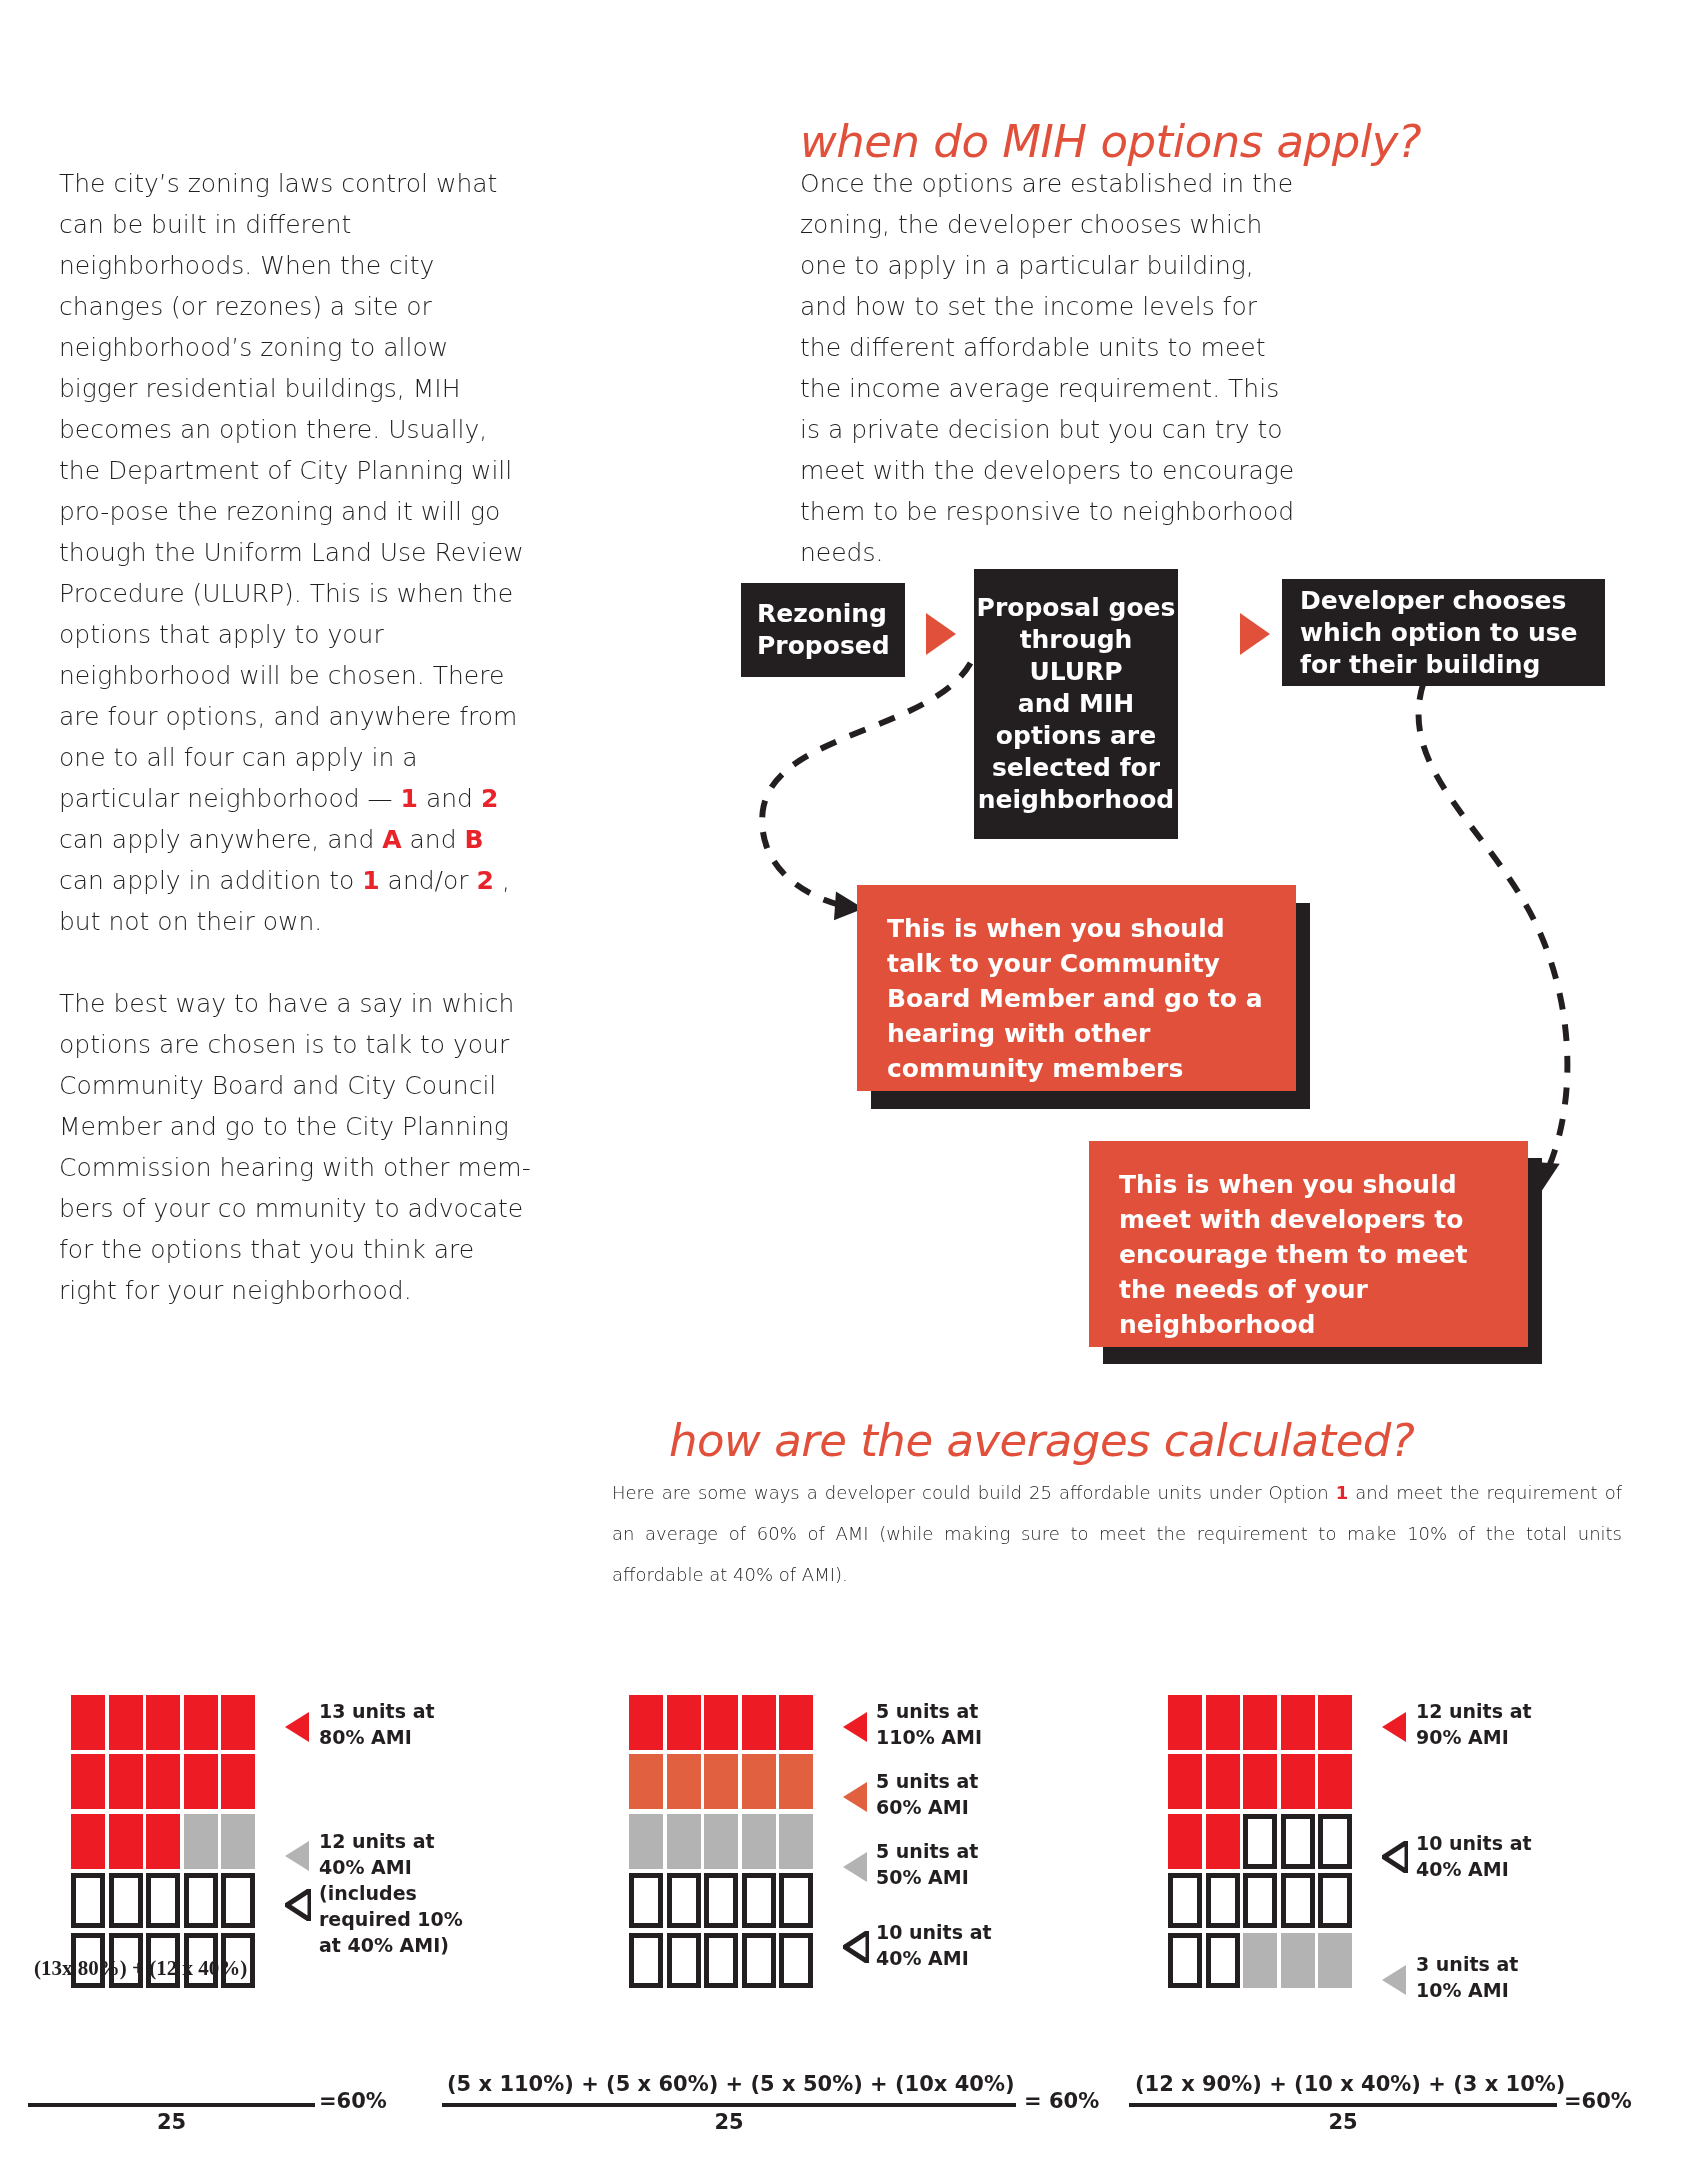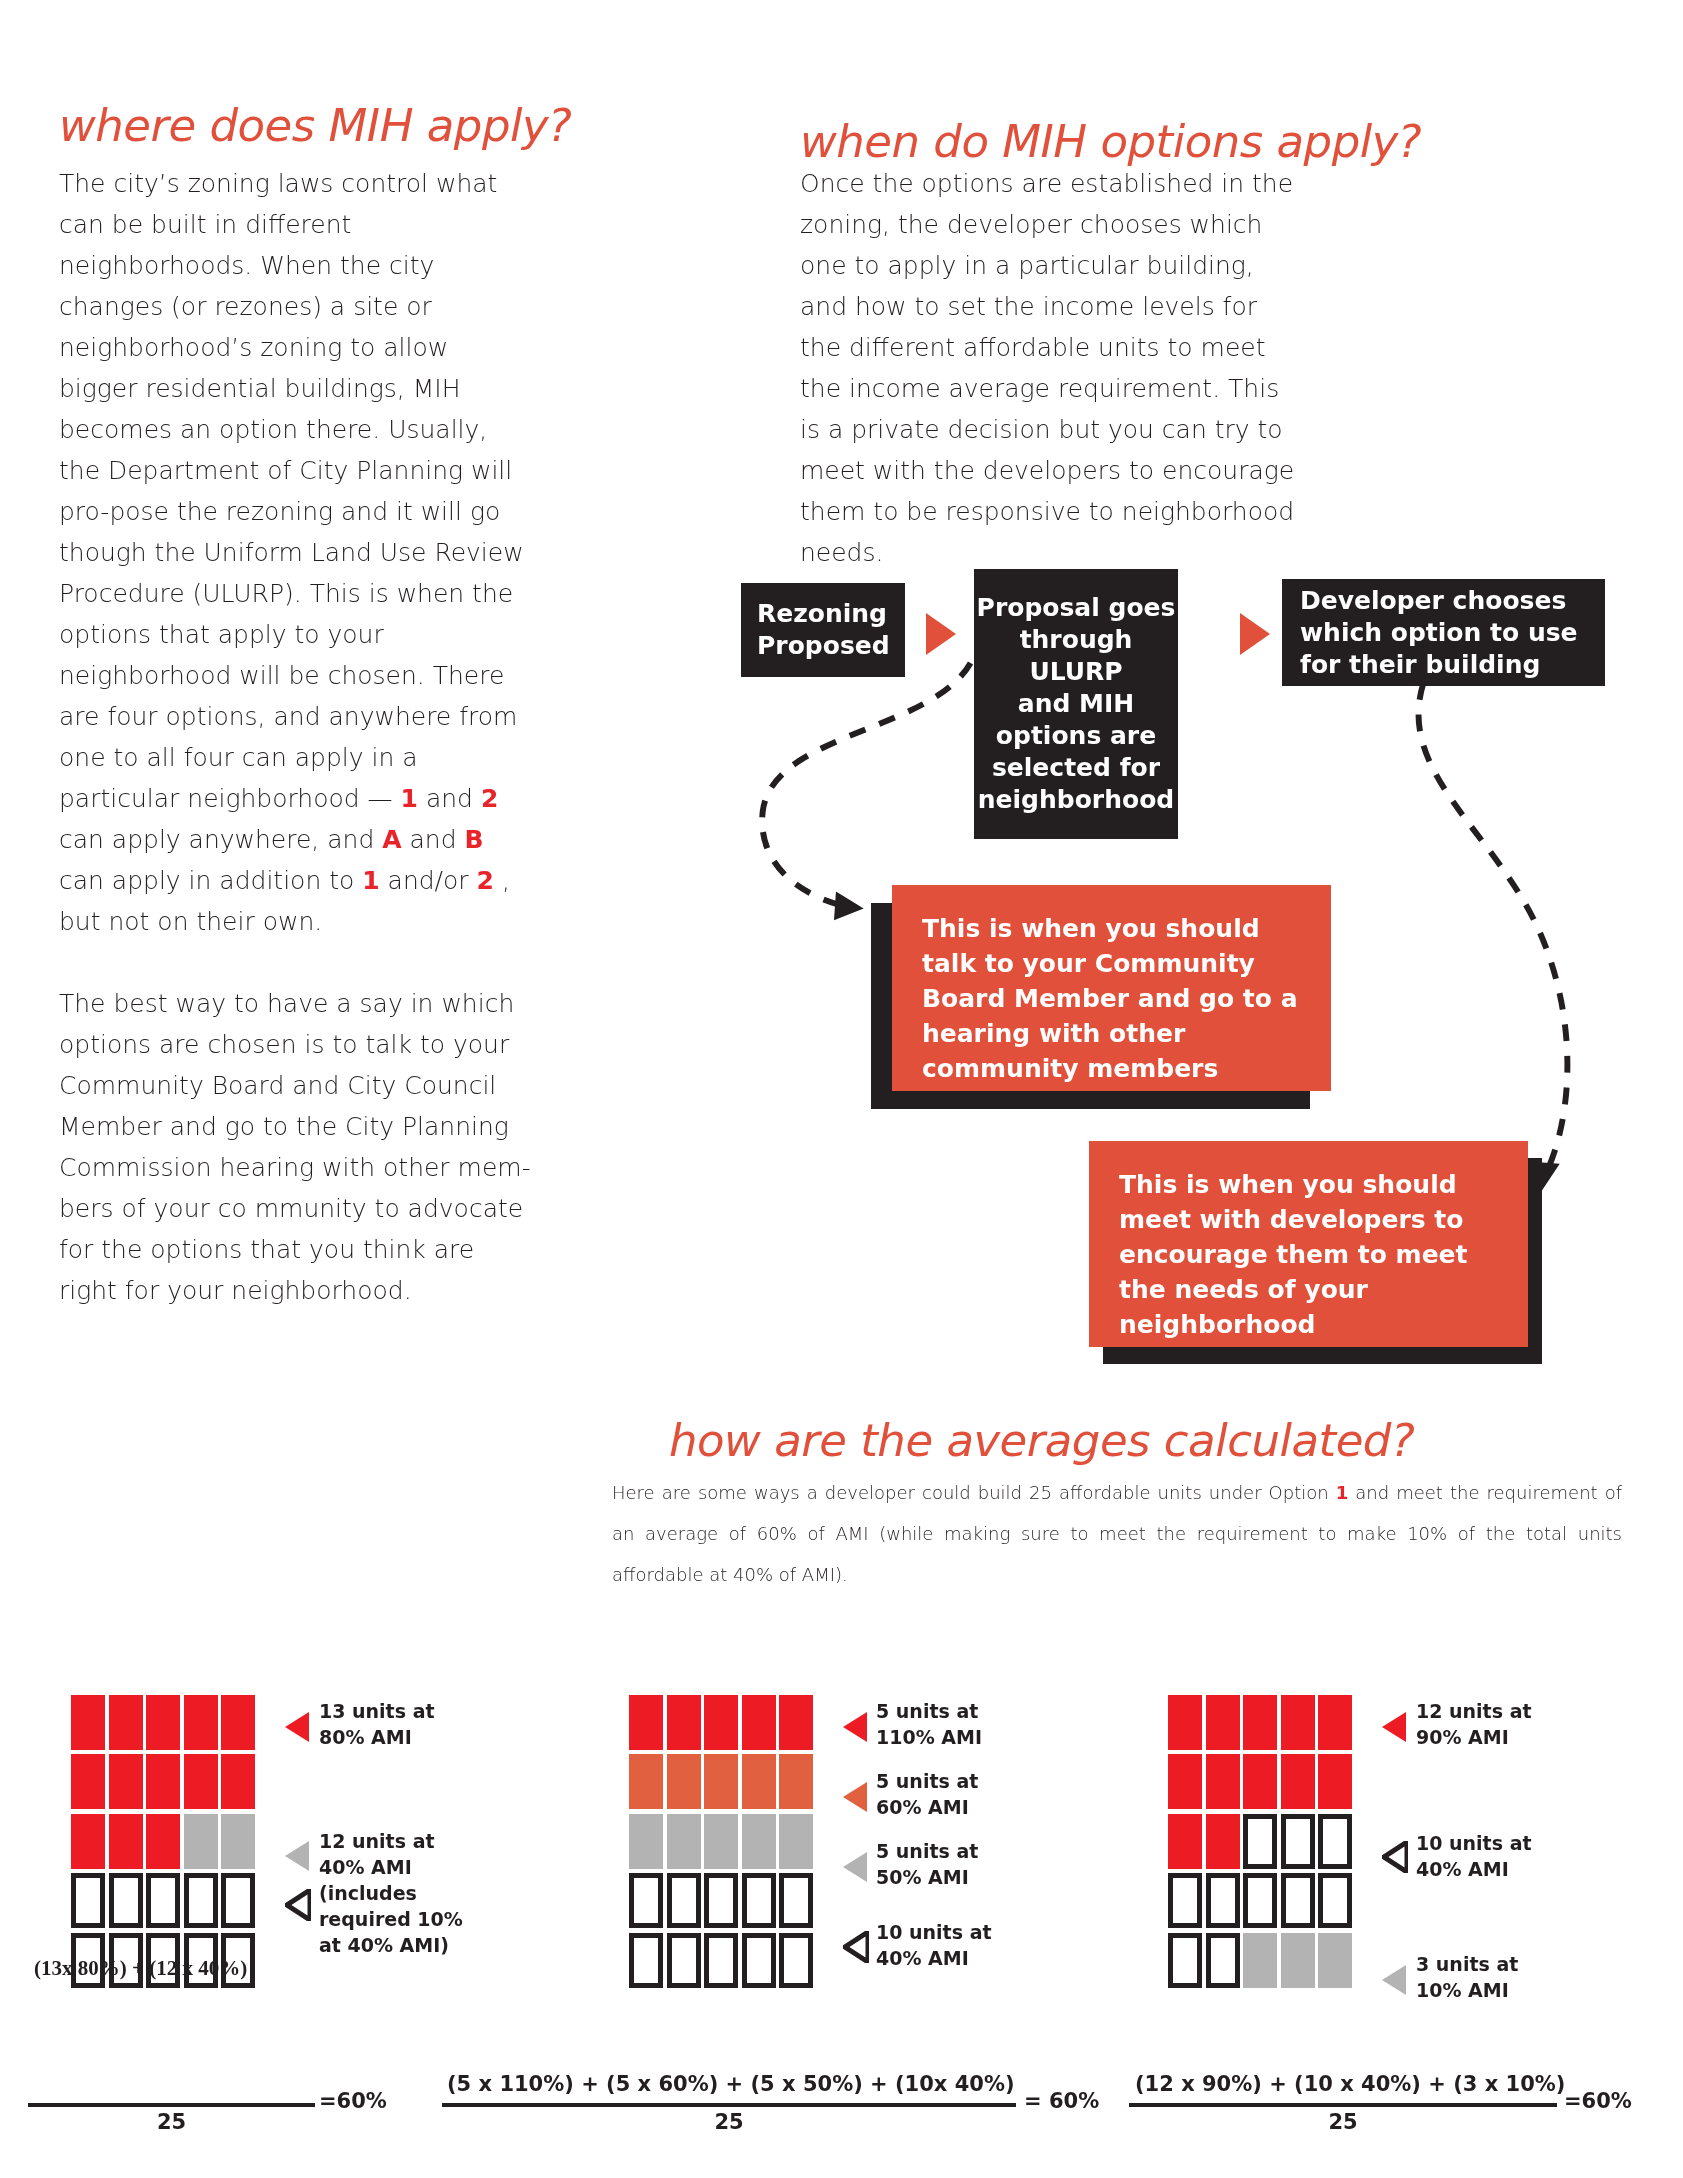--- a/index.html
+++ b/index.html
@@ -128,21 +128,20 @@
     color:#231f20;
     font-weight:300;
     text-align:justify;
   }
 </style>
 </head>
 <body>
 
 <div class="page">
 
-  <div class="head" style="left:59px;top:99px;">where does MIH apply?</div>
 
   <div class="body-col" style="left:59px;top:163px;width:475px;">
     <p>
       <span>The city’s zoning laws control what can be built in different neighborhoods. When the city changes (or rezones) a site or neighborhood’s zoning to allow bigger residential buildings, MIH becomes an option there. Usually, the Department of City Planning will pro-pose the rezoning and it will go though the Uniform Land Use Review Procedure (ULURP). This is when the options that apply to your neighborhood will be chosen. There are four options, and anywhere from one to all four can apply in a particular neighborhood — </span><span class="rc">1</span><span> and </span><span class="rc">2</span><span> can apply anywhere, and </span><span class="rc">A</span><span> and </span><span class="rc">B</span><span> can apply in addition to </span><span class="rc">1</span><span> and/or </span><span class="rc">2</span><span> , but not on their own.</span>
     </p>
     <p>The best way to have a say in which options are chosen is to talk to your Community Board and City Council Member and go to the City Planning Commission hearing with other mem-bers of your co mmunity to advocate for the options that you think are right for your neighborhood.</p>
   </div>
 
   <div class="head" style="left:800px;top:115px;">when do MIH options apply?</div>
 
@@ -172,21 +171,21 @@
     <path d="M240,0 C 200,70 40,70 30,150 C 24,205 70,235 110,245" fill="none" stroke="#231f20" stroke-width="6" stroke-dasharray="17,15"></path>
     <polygon points="104,231 132,248 102,260" fill="#231f20"></polygon>
   </svg>
 
   <svg class="dash" style="left:1366px;top:683px;width:257px;height:574px;" viewBox="0 0 260 580">
     <path d="M58,0 C 30,90 130,150 175,250 C 215,340 210,440 180,500" fill="none" stroke="#231f20" stroke-width="6" stroke-dasharray="17,15"></path>
     <polygon points="196,486 176,516 168,484" fill="#231f20"></polygon>
   </svg>
 
   <div class="callout-shadow" style="left:871px;top:903px;width:439px;height:206px;"></div>
-  <div class="callout" style="left:892px;top:885px;width:439px;height:206px;">This is when you should talk to your Community Board Member and go to a hearing with other community members</div>
+  <div class="callout" style="left:857px;top:885px;width:439px;height:206px;">This is when you should talk to your Community Board Member and go to a hearing with other community members</div>
 
   <div class="callout-shadow" style="left:1103px;top:1158px;width:439px;height:206px;"></div>
   <div class="callout" style="left:1089px;top:1141px;width:439px;height:206px;">This is when you should meet with developers to encourage them to meet the needs of your neighborhood</div>
 
   <div class="head" style="left:669px;top:1414px;">how are the averages calculated?</div>
 
   <div class="avg-intro" style="left:612px;top:1472px;width:1010px;">
     <span>Here are some ways a developer could build 25 affordable units under Option </span><span class="rc">1</span><span> and meet the requirement of an average of 60% of AMI (while making sure to meet the requirement to make 10% of the total units affordable at 40% of AMI).</span>
   </div>
 

